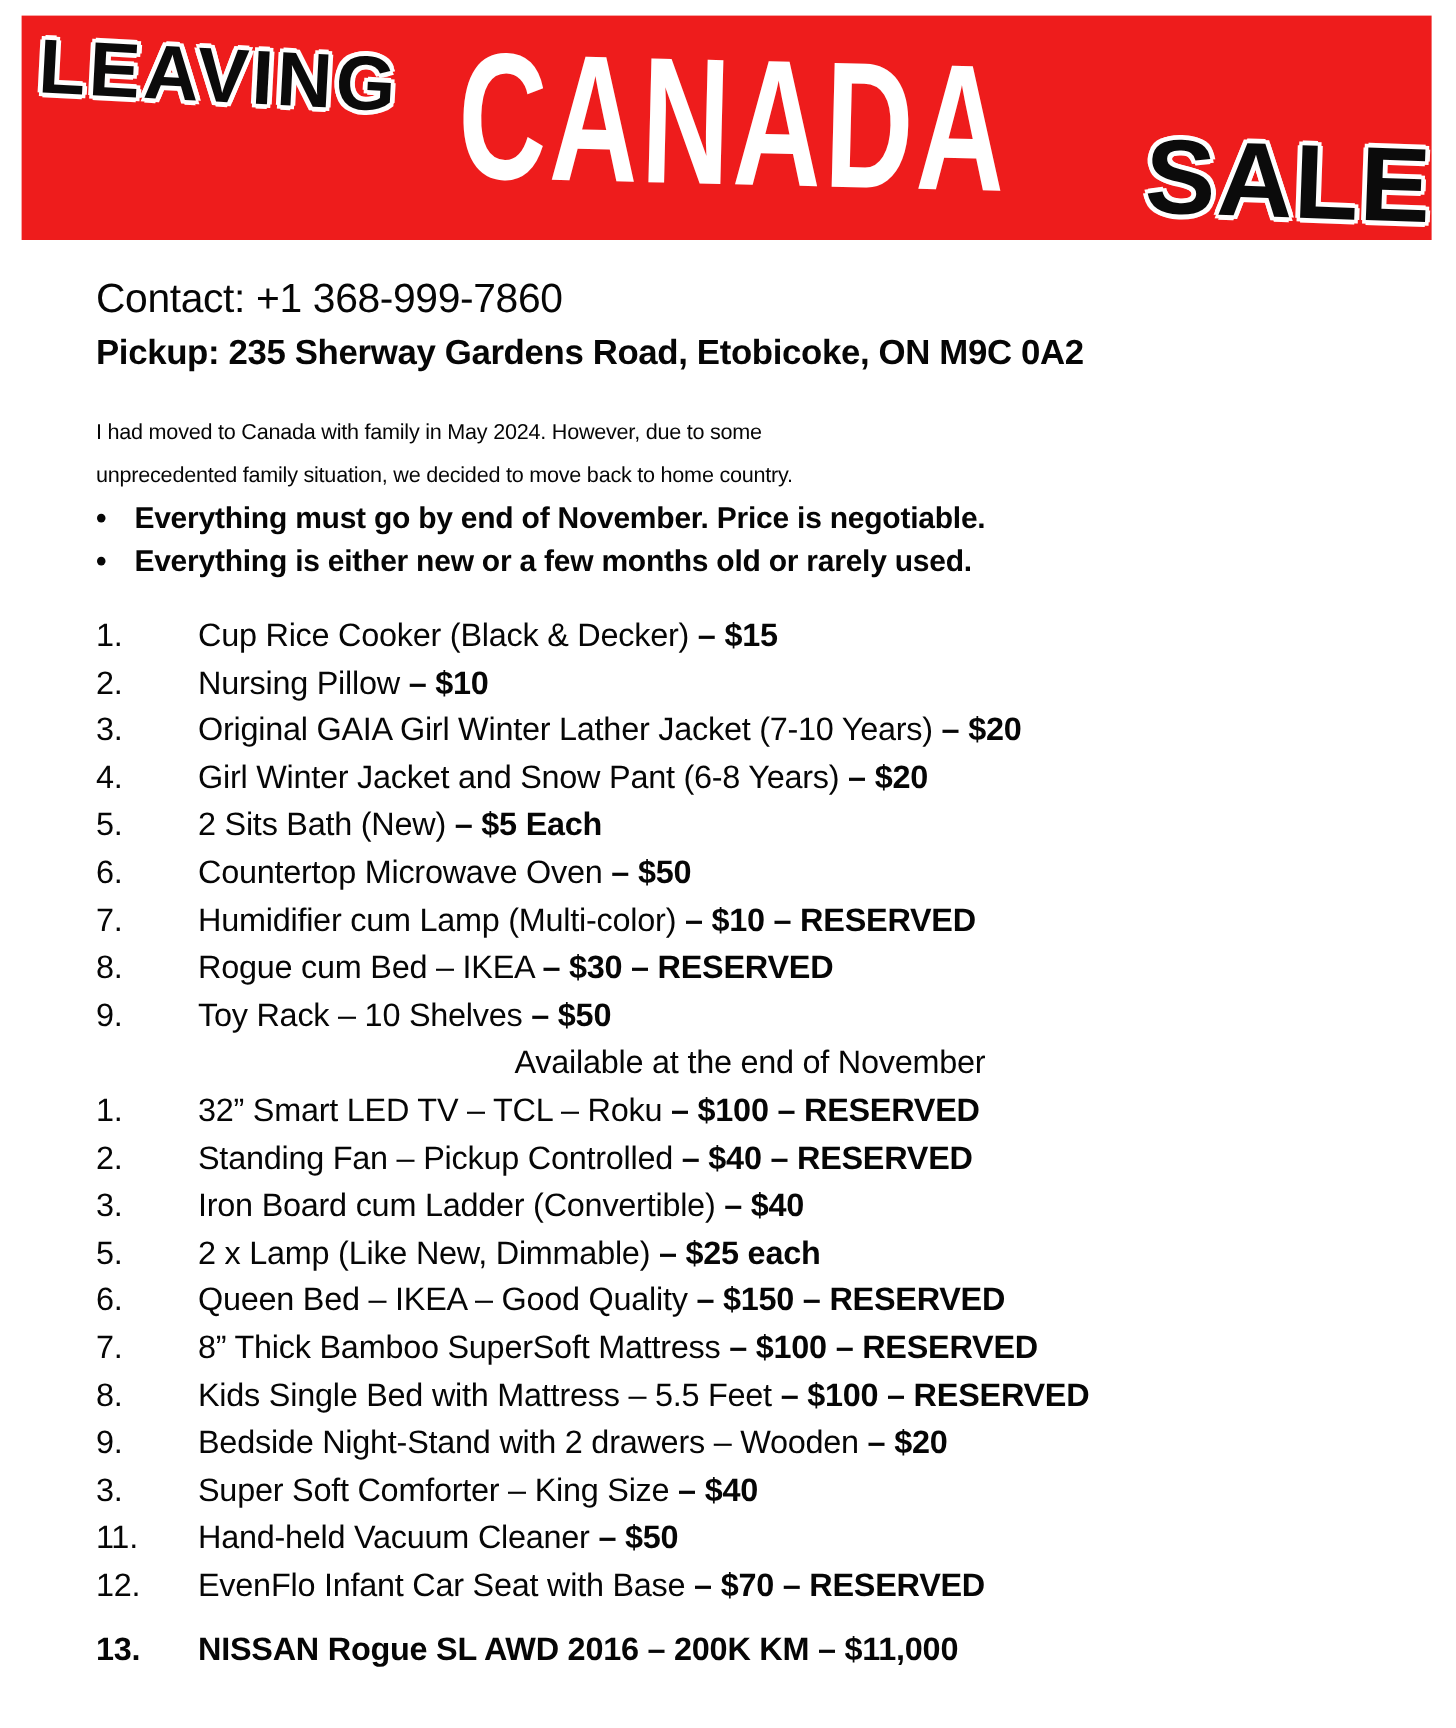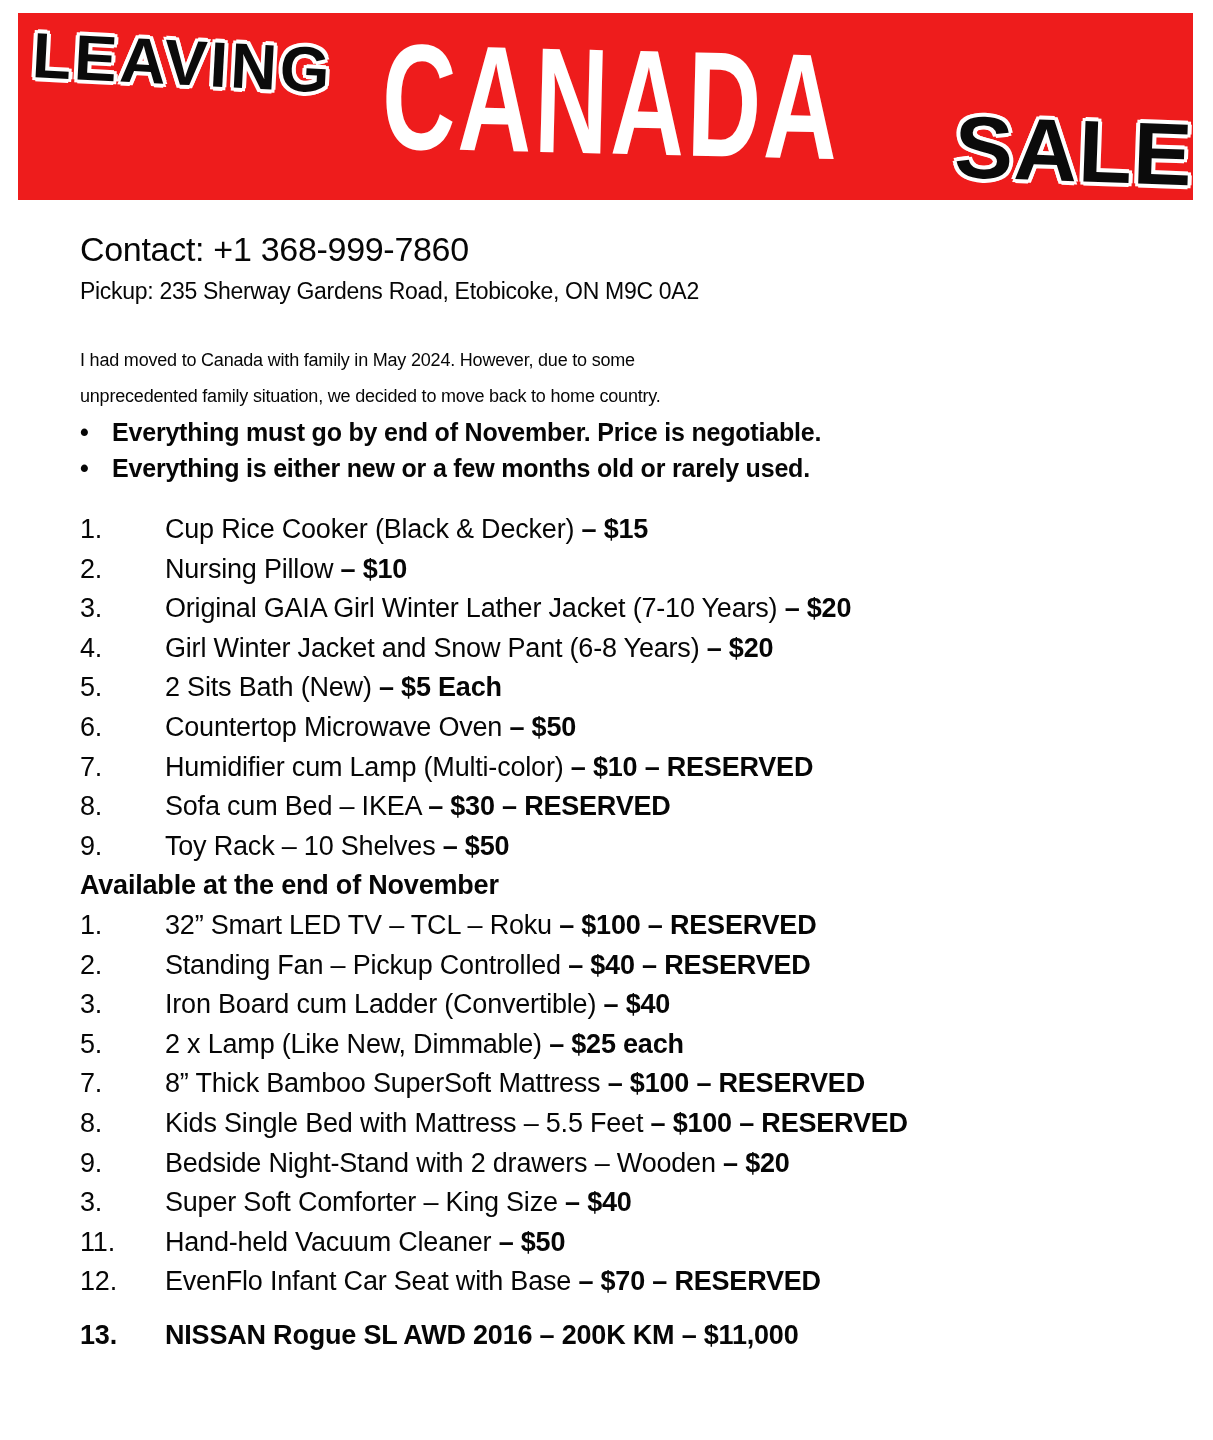--- a/index.html
+++ b/index.html
@@ -15,36 +15,36 @@
                     -4px 0 0 #fff,4px 0 0 #fff,0 -4px 0 #fff,0 4px 0 #fff;}
   .word-canada{left:366px;top:8px;font-size:150px;font-weight:700;letter-spacing:4px;color:#ffffff;
         transform:rotate(1.4deg) scaleX(0.68);}
   .word-sale{left:938px;top:90px;font-size:88px;font-weight:700;letter-spacing:1px;color:#0b0b0b;
         transform:rotate(2deg);
         text-shadow:-3px -3px 0 #fff,3px -3px 0 #fff,-3px 3px 0 #fff,3px 3px 0 #fff,
                     -4px 0 0 #fff,4px 0 0 #fff,0 -4px 0 #fff,0 4px 0 #fff;}
 
   
   .contact-line{position:absolute;left:80px;top:232px;font-size:34px;font-weight:400;line-height:1;letter-spacing:-0.3px;}
-  .pickup-line{position:absolute;left:80px;top:280px;font-size:23px;font-weight:400;line-height:1;letter-spacing:-0.3px;}
+  .pickup-line{position:absolute;left:80px;top:280px;font-size:29px;font-weight:700;line-height:1;letter-spacing:-0.3px;}
 
   
   .intro{position:absolute;left:80px;top:342px;font-size:18px;font-weight:400;line-height:36px;
          white-space:pre-line;letter-spacing:-0.2px;}
   .bullets{position:absolute;left:80px;top:414px;font-size:25px;font-weight:700;line-height:36px;letter-spacing:-0.2px;}
   .bullet-row{white-space:nowrap;}
   .dot{display:inline-block;width:32px;}
 
   
   .lists{position:absolute;left:80px;top:510px;width:1090px;font-size:27px;line-height:39.6px;letter-spacing:-0.2px;}
   .li-row{white-space:nowrap;}
   .num{display:inline-block;width:85px;}
   .txt .b{font-weight:700;}
   .boldnum .num{font-weight:700;margin-top:14px;}
-  .section-heading{font-weight:700;white-space:nowrap;}
+  .section-heading{font-weight:400;white-space:nowrap;text-align:center;}
 </style>
 </head>
 <body>
 
 <div class="page">
 
   <div class="banner">
     <div class="banner-word word-leaving">LEAVING</div>
     <div class="banner-word word-canada">CANADA</div>
     <div class="banner-word word-sale">SALE</div>
@@ -67,29 +67,30 @@
 
   <div class="lists">
     <div>
         <div class="li-row"><span class="num">1.</span><span class="txt"><span>Cup Rice Cooker (Black &amp; Decker) </span><span class="b">– $15</span></span></div>
         <div class="li-row"><span class="num">2.</span><span class="txt"><span>Nursing Pillow </span><span class="b">– $10</span></span></div>
         <div class="li-row"><span class="num">3.</span><span class="txt"><span>Original GAIA Girl Winter Lather Jacket (7-10 Years) </span><span class="b">– $20</span></span></div>
         <div class="li-row"><span class="num">4.</span><span class="txt"><span>Girl Winter Jacket and Snow Pant (6-8 Years) </span><span class="b">– $20</span></span></div>
         <div class="li-row"><span class="num">5.</span><span class="txt"><span>2 Sits Bath (New) </span><span class="b">– $5 Each</span></span></div>
         <div class="li-row"><span class="num">6.</span><span class="txt"><span>Countertop Microwave Oven </span><span class="b">– $50</span></span></div>
         <div class="li-row"><span class="num">7.</span><span class="txt"><span>Humidifier cum Lamp (Multi-color) </span><span class="b">– $10 – RESERVED</span></span></div>
-        <div class="li-row"><span class="num">8.</span><span class="txt"><span>Sofa cum Bed – IKEA </span><span class="b">– $30 – RESERVED</span></span></div>
+        <div class="li-row"><span class="num">8.</span><span class="txt"><span>Rogue cum Bed – IKEA </span><span class="b">– $30 – RESERVED</span></span></div>
         <div class="li-row"><span class="num">9.</span><span class="txt"><span>Toy Rack – 10 Shelves </span><span class="b">– $50</span></span></div>
       </div>
     <div class="section-heading">Available at the end of November</div>
     <div>
         <div class="li-row"><span class="num">1.</span><span class="txt"><span>32” Smart LED TV – TCL – Roku </span><span class="b">– $100 – RESERVED</span></span></div>
         <div class="li-row"><span class="num">2.</span><span class="txt"><span>Standing Fan – Pickup Controlled </span><span class="b">– $40 – RESERVED</span></span></div>
         <div class="li-row"><span class="num">3.</span><span class="txt"><span>Iron Board cum Ladder (Convertible) </span><span class="b">– $40</span></span></div>
         <div class="li-row"><span class="num">5.</span><span class="txt"><span>2 x Lamp (Like New, Dimmable) </span><span class="b">– $25 each</span></span></div>
+        <div class="li-row"><span class="num">6.</span><span class="txt"><span>Queen Bed – IKEA – Good Quality </span><span class="b">– $150 – RESERVED</span></span></div>
         <div class="li-row"><span class="num">7.</span><span class="txt"><span>8” Thick Bamboo SuperSoft Mattress </span><span class="b">– $100 – RESERVED</span></span></div>
         <div class="li-row"><span class="num">8.</span><span class="txt"><span>Kids Single Bed with Mattress – 5.5 Feet </span><span class="b">– $100 – RESERVED</span></span></div>
         <div class="li-row"><span class="num">9.</span><span class="txt"><span>Bedside Night-Stand with 2 drawers – Wooden </span><span class="b">– $20</span></span></div>
         <div class="li-row"><span class="num">3.</span><span class="txt"><span>Super Soft Comforter – King Size </span><span class="b">– $40</span></span></div>
         <div class="li-row"><span class="num">11.</span><span class="txt"><span>Hand-held Vacuum Cleaner </span><span class="b">– $50</span></span></div>
         <div class="li-row"><span class="num">12.</span><span class="txt"><span>EvenFlo Infant Car Seat with Base </span><span class="b">– $70 – RESERVED</span></span></div>
         <div class="li-row boldnum"><span class="num">13.</span><span class="txt"><span class="b">NISSAN Rogue SL AWD 2016 – 200K KM – $11,000</span></span></div>
       </div>
   </div>
 

